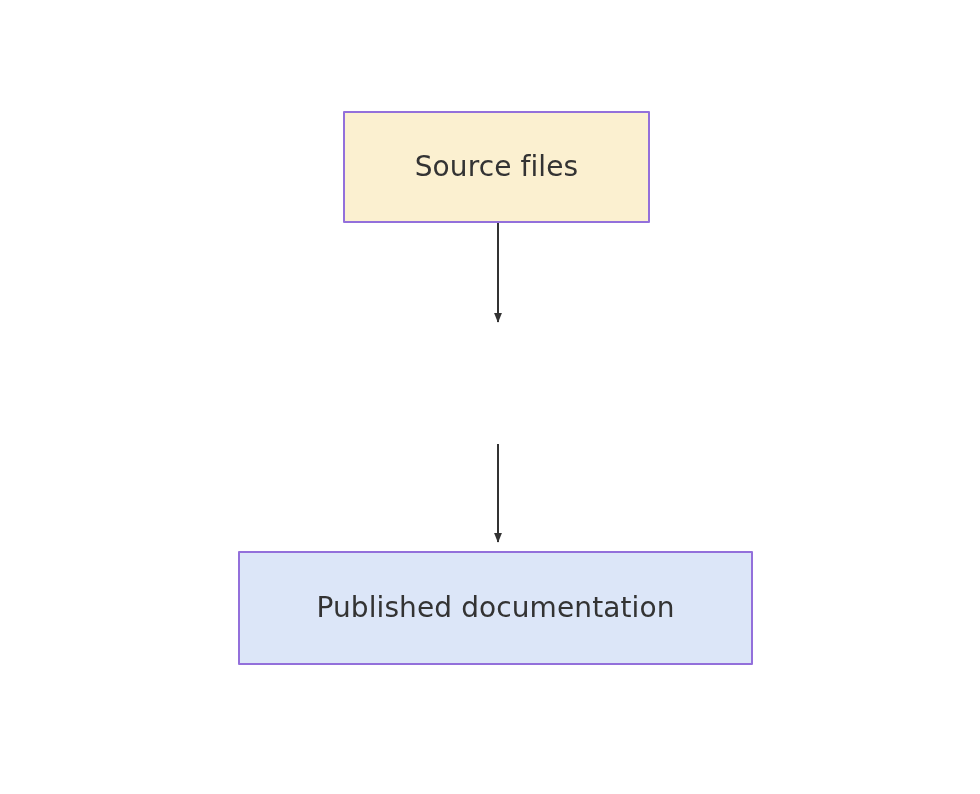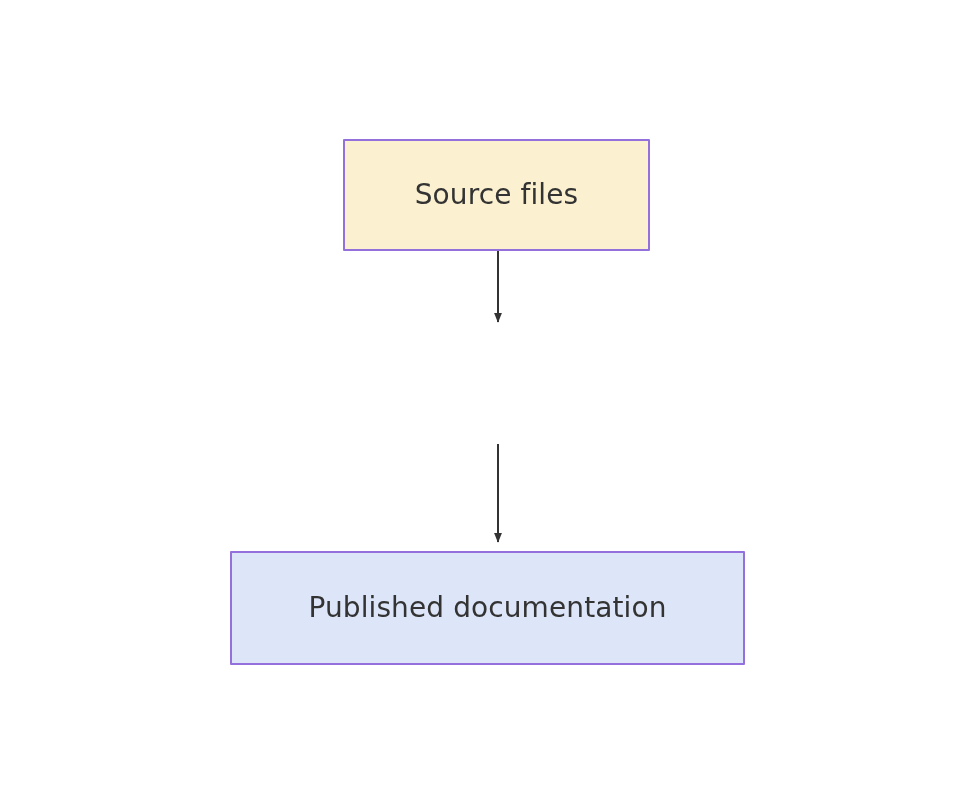--- a/index.html
+++ b/index.html
@@ -43,30 +43,29 @@
     text-align: center;
     white-space: nowrap;
     letter-spacing: 0.1px;
   }
   
   #node-source-files {
     left: 343px;
     top: 111px;
     width: 307px;
     height: 112px;
-    margin-top: 28px;
   }
   #node-openapi-documents {
     left: 280px;
     top: 331px;
     width: 432px;
     height: 113px;
   }
   #node-published-documentation {
-    left: 230px;
+    left: 238px;
     top: 551px;
     width: 515px;
     height: 114px;
   }
 </style>
 </head>
 <body>
 
 <div id="flowchart">
 

